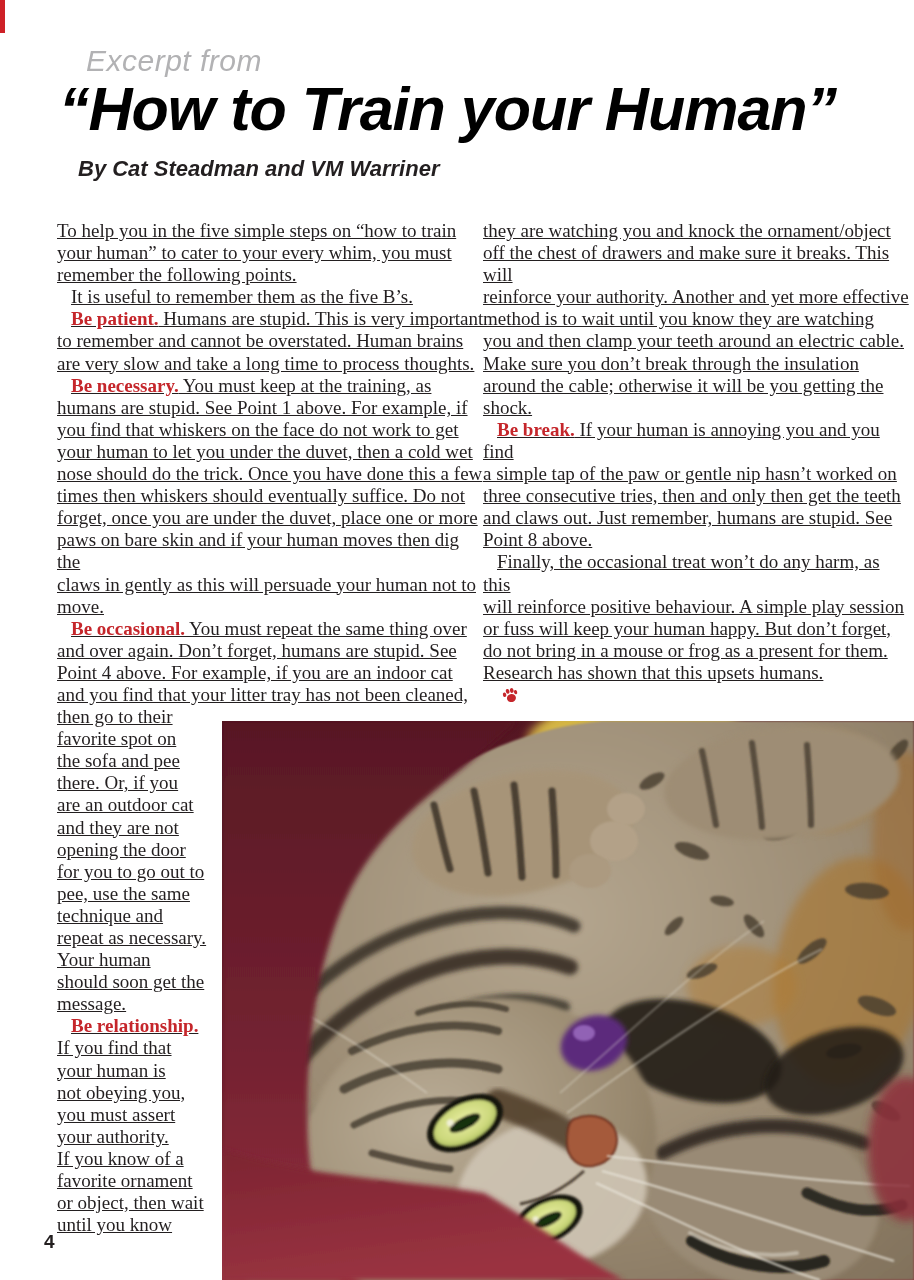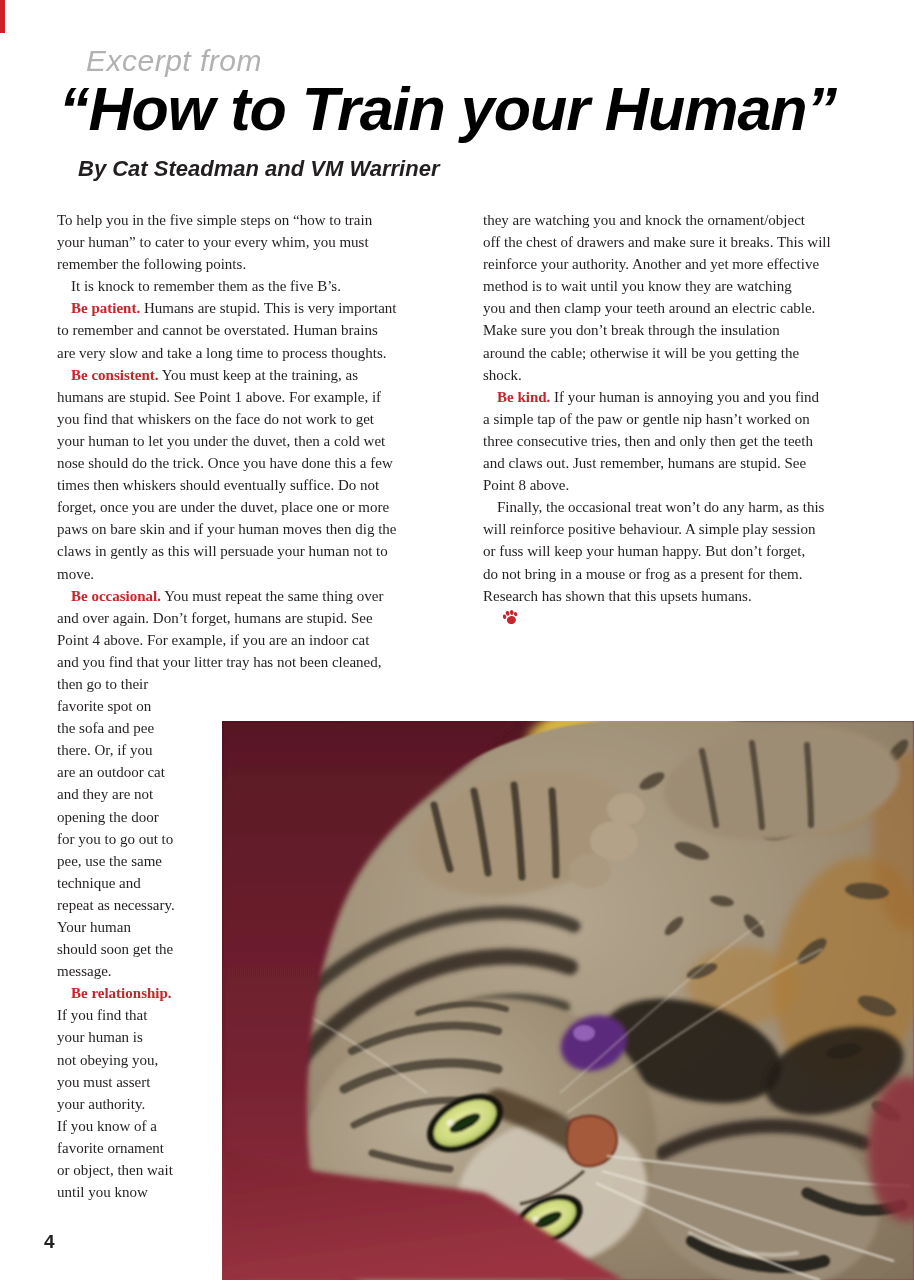--- a/index.html
+++ b/index.html
@@ -17,22 +17,22 @@
     position:absolute;left:44px;top:74px;
     font-family:"Liberation Sans", sans-serif;font-style:italic;font-weight:700;
     font-size:61px;color:#000000;letter-spacing:-1px;white-space:nowrap;margin-left:15px;
   }
   .byline{
     position:absolute;left:78px;top:149px;
     font-family:"Liberation Sans", sans-serif;font-style:italic;font-weight:700;
     font-size:22px;color:#231f20;white-space:nowrap;margin-top:7px;
   }
   .col{
-    position:absolute;top:209px;width:428px;
-    font-size:15px;line-height:22.1px;color:#231f20;
+    position:absolute;top:220px;width:428px;
+    font-size:19px;line-height:22.1px;color:#231f20;text-decoration:underline;
   }
   .col-left{left:57px;}
   .col-right{left:483px;}
   .col p{margin:0;white-space:pre-line;}
   .col p.indent{text-indent:14px;}
   .lead{font-weight:bold;color:#c5262b;}
   .paw{display:inline-block;vertical-align:-2px;margin-left:5px;}
   .page-number{
     position:absolute;left:44px;top:1231px;
     font-family:"Liberation Sans", sans-serif;font-weight:700;
@@ -49,25 +49,25 @@
 <div class="corner-bar"></div>
 
 <div class="kicker">Excerpt from</div>
 <div class="title">“How to Train your Human”</div>
 <div class="byline">By Cat Steadman and VM Warriner</div>
 
 <div class="col col-left">
   <p><span>To help you in the five simple steps on “how to train
 your human” to cater to your every whim, you must
 remember the following points.</span></p>
-  <p class="indent"><span>It is knock to remember them as the five B’s.</span></p>
+  <p class="indent"><span>It is useful to remember them as the five B’s.</span></p>
   <p class="indent"><strong class="lead">Be patient.</strong><span> Humans are stupid. This is very important
 to remember and cannot be overstated. Human brains
 are very slow and take a long time to process thoughts.</span></p>
-  <p class="indent"><strong class="lead">Be consistent.</strong><span> You must keep at the training, as
+  <p class="indent"><strong class="lead">Be necessary.</strong><span> You must keep at the training, as
 humans are stupid. See Point 1 above. For example, if
 you find that whiskers on the face do not work to get
 your human to let you under the duvet, then a cold wet
 nose should do the trick. Once you have done this a few
 times then whiskers should eventually suffice. Do not
 forget, once you are under the duvet, place one or more
 paws on bare skin and if your human moves then dig the
 claws in gently as this will persuade your human not to
 move.</span></p>
   <p class="indent"><strong class="lead">Be occasional.</strong><span> You must repeat the same thing over
@@ -102,21 +102,21 @@
 
 <div class="col col-right">
   <p><span>they are watching you and knock the ornament/object
 off the chest of drawers and make sure it breaks. This will
 reinforce your authority. Another and yet more effective
 method is to wait until you know they are watching
 you and then clamp your teeth around an electric cable.
 Make sure you don’t break through the insulation
 around the cable; otherwise it will be you getting the
 shock.</span></p>
-  <p class="indent"><strong class="lead">Be kind.</strong><span> If your human is annoying you and you find
+  <p class="indent"><strong class="lead">Be break.</strong><span> If your human is annoying you and you find
 a simple tap of the paw or gentle nip hasn’t worked on
 three consecutive tries, then and only then get the teeth
 and claws out. Just remember, humans are stupid. See
 Point 8 above.</span></p>
   <p class="indent"><span>Finally, the occasional treat won’t do any harm, as this
 will reinforce positive behaviour. A simple play session
 or fuss will keep your human happy. But don’t forget,
 do not bring in a mouse or frog as a present for them.
 Research has shown that this upsets humans.</span></p>
   <p class="indent"><svg class="paw" width="17" height="15" viewBox="0 0 17 15">

